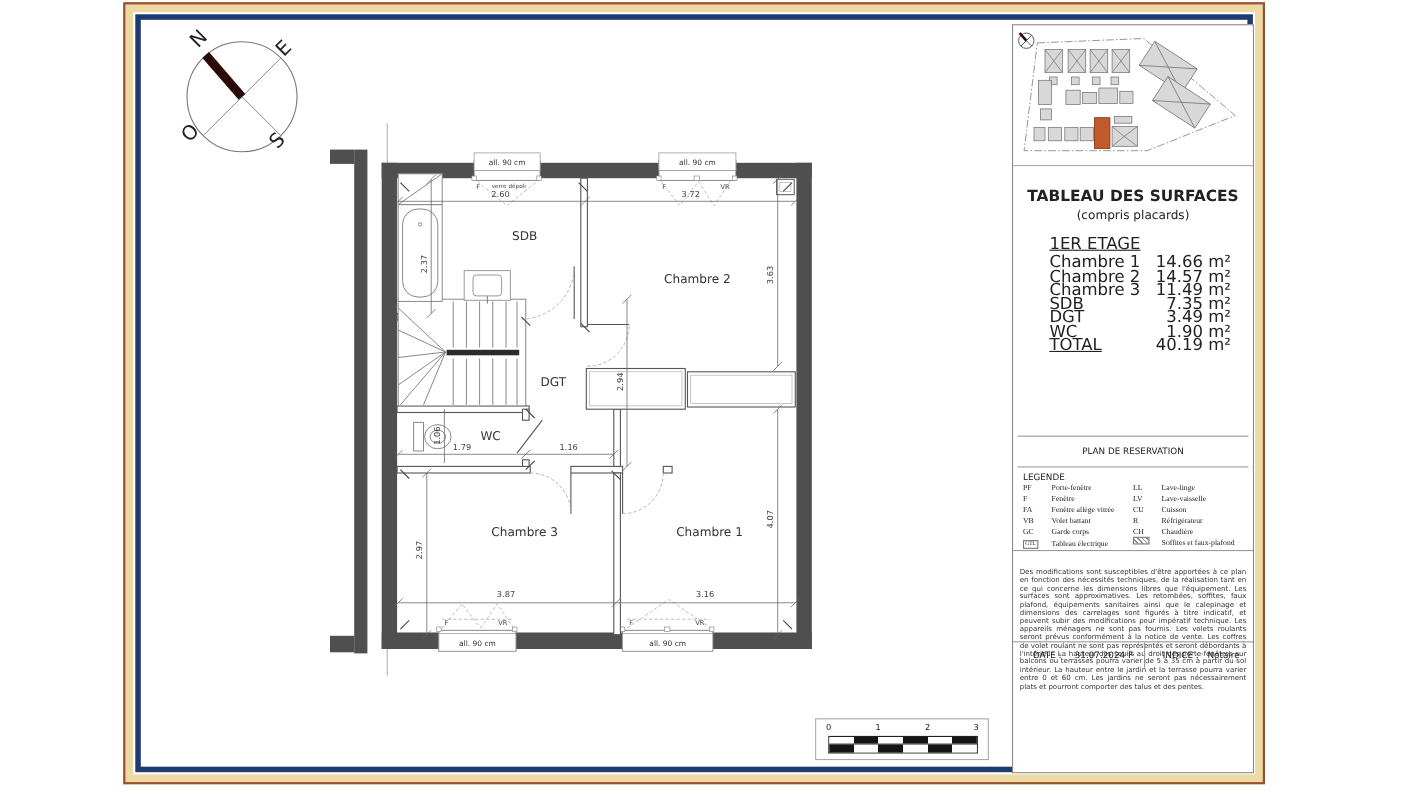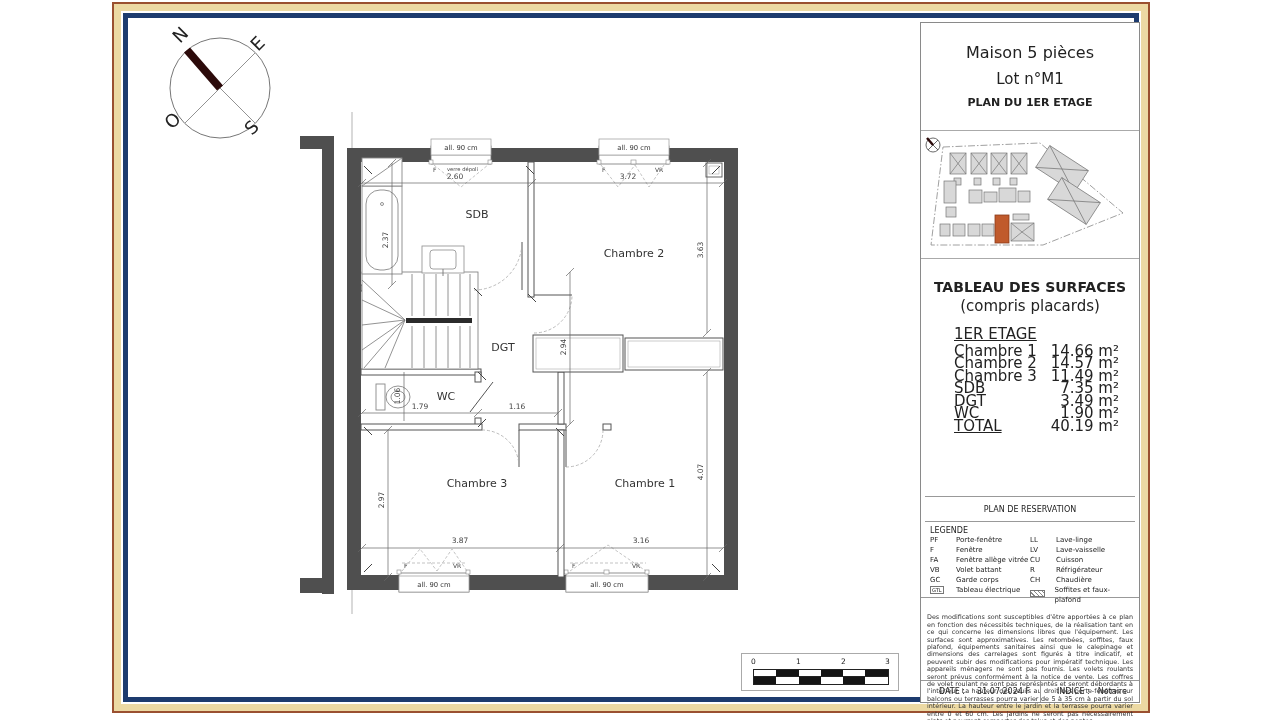--- a/index.html
+++ b/index.html
@@ -17,32 +17,32 @@
   .title-block { position:absolute; left:920px; top:22px; width:220px; height:681px;
                  border:1px solid #8a8a8a; background:#fff; display:flex; flex-direction:column; }
   .tb-title { height:120px; border-bottom:1px solid #aaa; display:flex; flex-direction:column;
               align-items:center; justify-content:center; gap:8px; }
   .tb-title .t1 { font-size:16px; }
   .tb-title .t2 { font-size:15px; }
   .tb-title .t3 { font-size:11px; font-weight:bold; }
   .tb-siteplan { height:128px; border-bottom:1px solid #aaa; position:relative; }
   .tb-surfaces { height:162px; padding-top:8px;margin-top:12px; }
   .tb-surfaces .head { text-align:center; font-size:14px; font-weight:bold; }
-  .tb-surfaces .sub  { text-align:center; font-size:15px; margin-top:2px; }
+  .tb-surfaces .sub  { text-align:center; font-size:11px; margin-top:2px; }
   .surf-table { margin:10px 20px 0 33px; font-size:15px; }
   .surf-floor { text-decoration:underline; margin-bottom:2px; }
   .surf-row { display:flex; justify-content:space-between; line-height:12.5px; }
   .surf-row.total .lbl { text-decoration:underline; }
   .tb-spacer { height:71px; }
   .tb-reservation { height:29px; border-top:1px solid #999; border-bottom:1px solid #999;
                     margin:0 4px; display:flex; align-items:center; justify-content:center;
                     font-size:8px; }
   .tb-legend { height:75px; padding:4px 0 0 9px; position:relative; }
   .legend-title { font-size:8px; margin-bottom:0; }
-  .legend-cols { display:flex; font-size:7px; }
+  .legend-cols { display:flex; font-size:7px;font-family:Liberation Serif, serif; }
   .legend-col { width:100px; }
   .legend-col.right { width:102px; }
   .legend-row { display:flex; line-height:10px; align-items:center; }
   .legend-row .abbr { width:26px; }
   .gtl-box { display:inline-block; border:1px solid #777; font-size:5px; line-height:6px;
              padding:0 1px; }
   .hatch-box { display:inline-block; width:15px; height:7px; border:1px solid #777;
                background:repeating-linear-gradient(45deg,#fff 0 2px,#8a8a8a 2px 3px); }
   .tb-disclaimer { height:83px; border-top:1px solid #999; padding:16px 6px;
                    font-size:6.4px; line-height:7.4px; text-align:justify; color:#333; }
@@ -304,25 +304,20 @@
       <text x="634" y="257">Chambre 2</text>
       <text x="503" y="351">DGT</text>
       <text x="446" y="400">WC</text>
       <text x="477" y="487">Chambre 3</text>
       <text x="645" y="487">Chambre 1</text>
     </g>
   </svg>
 
   <div class="title-block">
 
-    <div class="tb-title">
-      <div class="t1">Maison 5 pièces</div>
-      <div class="t2">Lot n°M1</div>
-      <div class="t3">PLAN DU 1ER ETAGE</div>
-    </div>
 
     <div class="tb-siteplan">
       <svg width="218" height="126" viewBox="0 0 218 126">
 
         <g stroke="#444" fill="none" stroke-width="0.8">
           <circle cx="12" cy="14" r="7"></circle>
           <line x1="7" y1="19" x2="17" y2="9"></line>
             <line x1="7" y1="9" x2="17" y2="19"></line>
           <line x1="12" y1="14" x2="6" y2="7" stroke-width="2.4" stroke="#2c0a0a"></line>
         </g>

